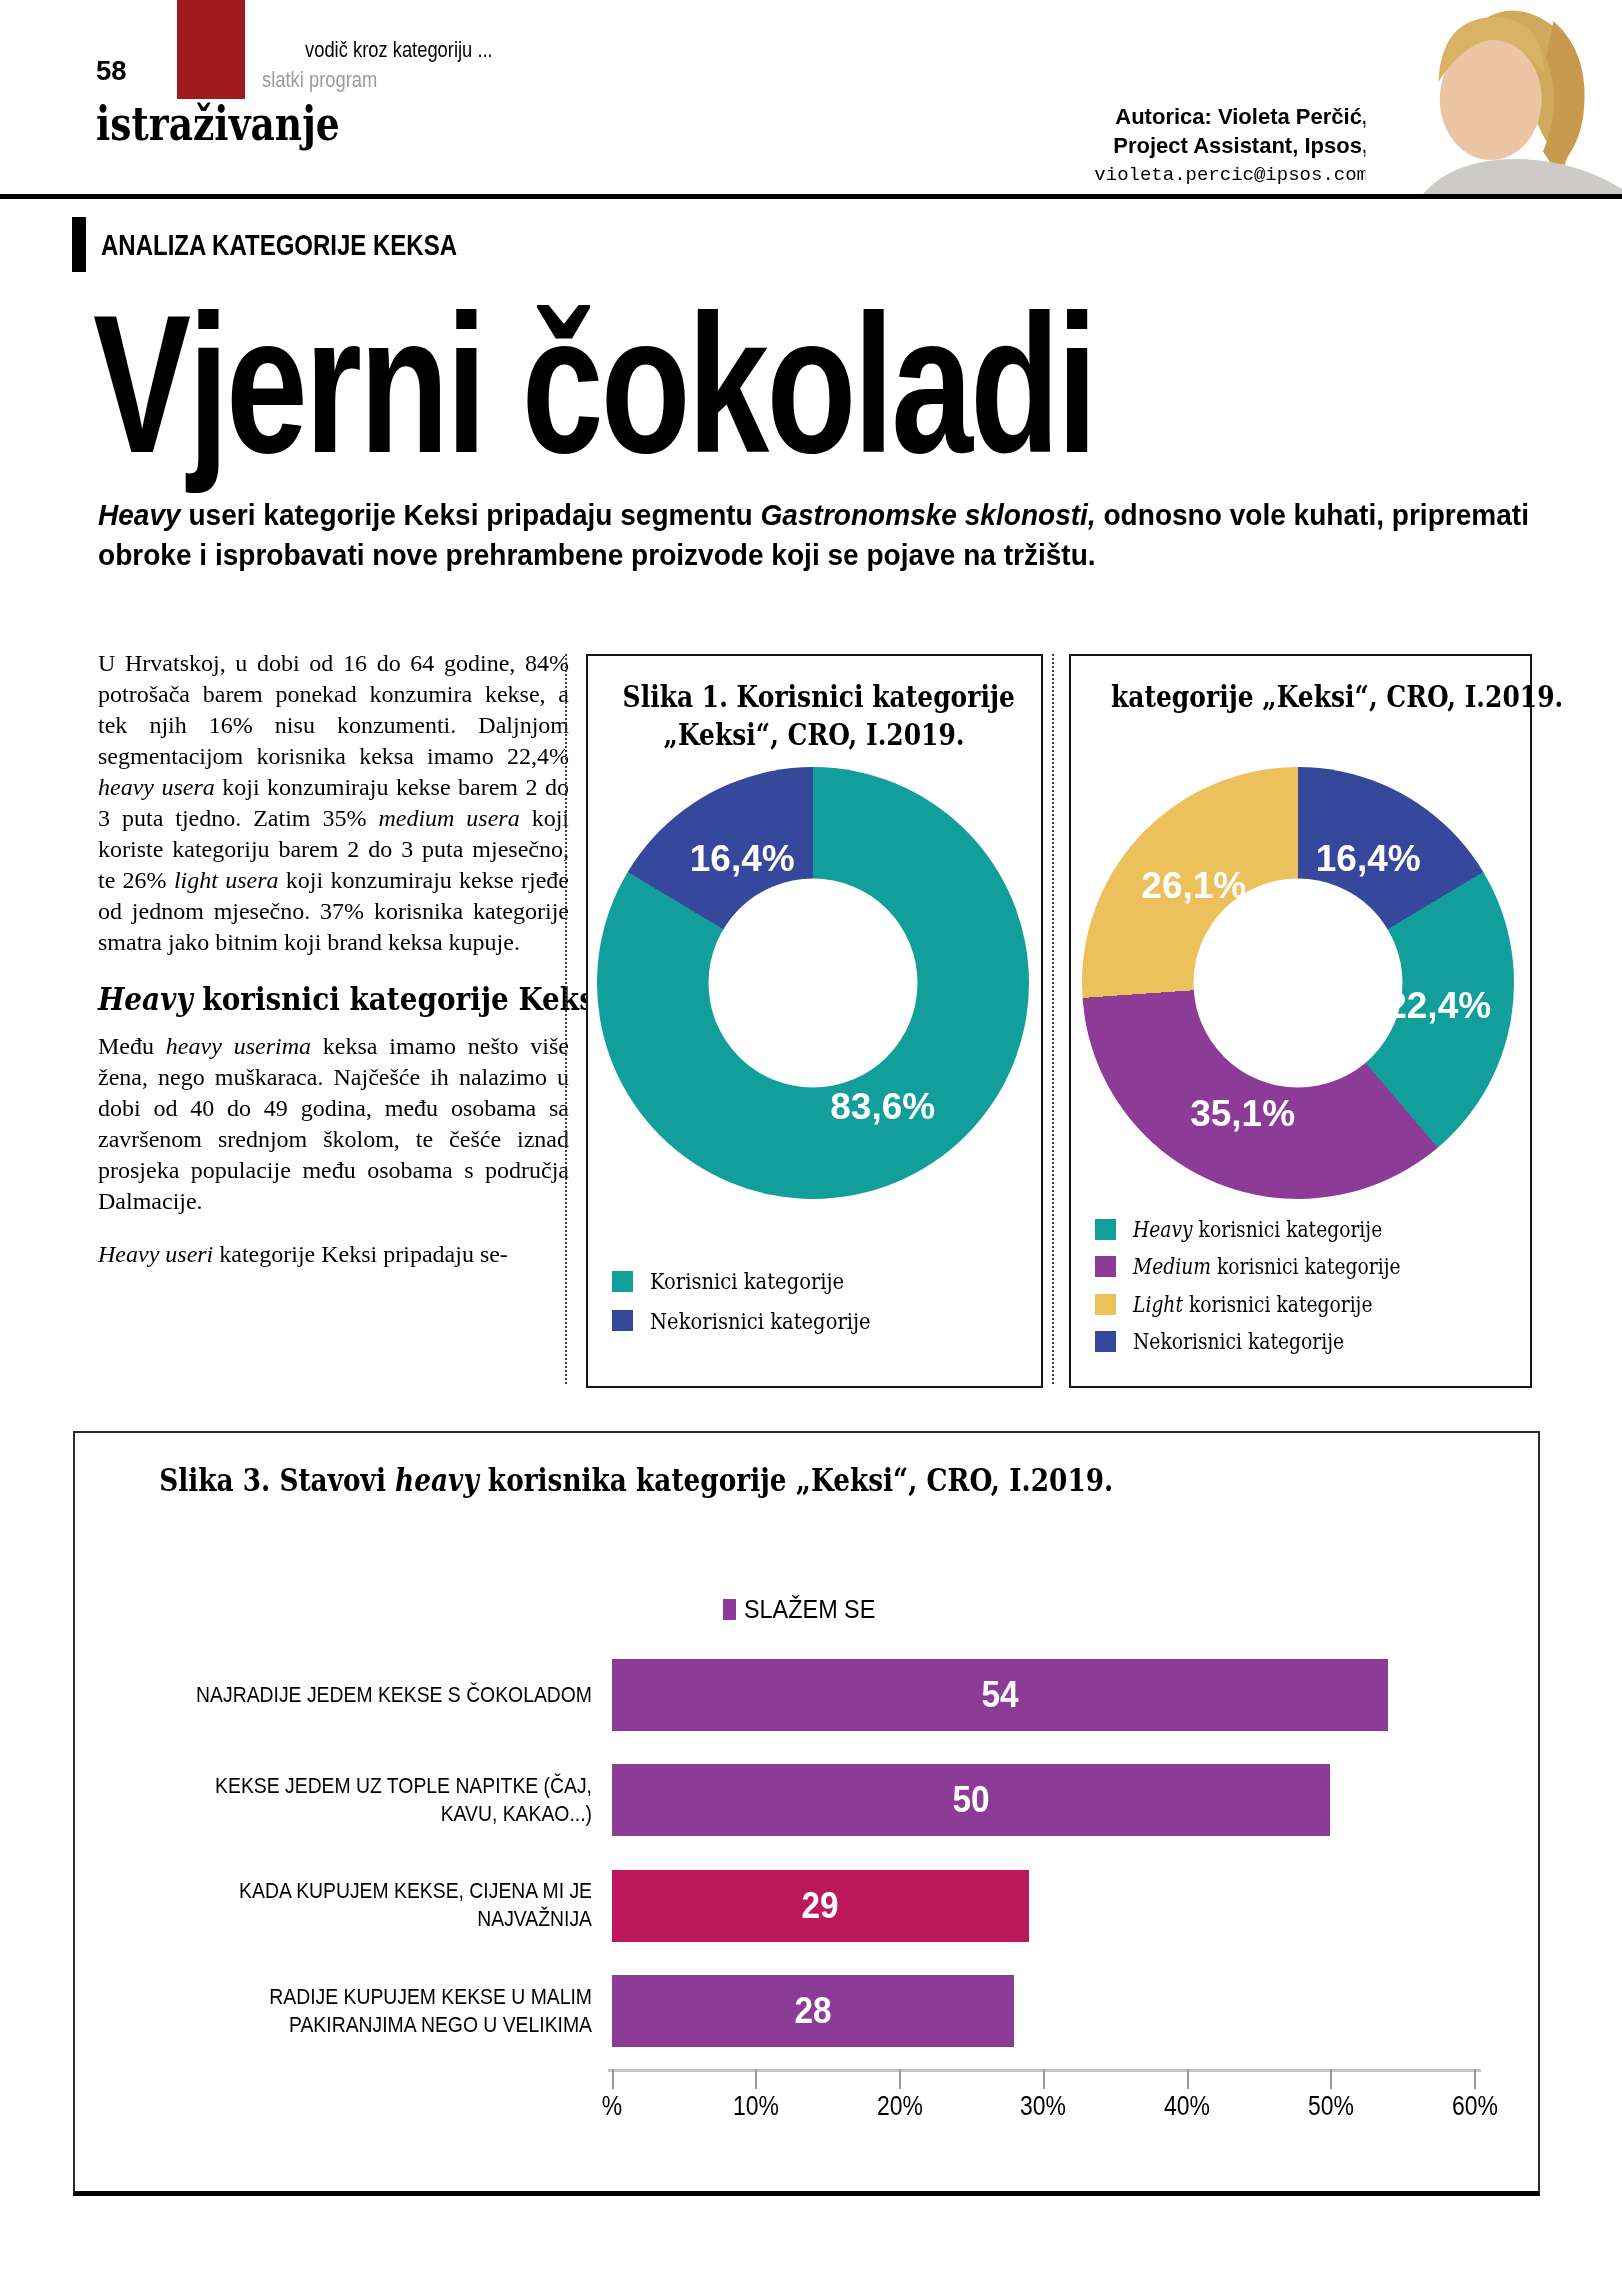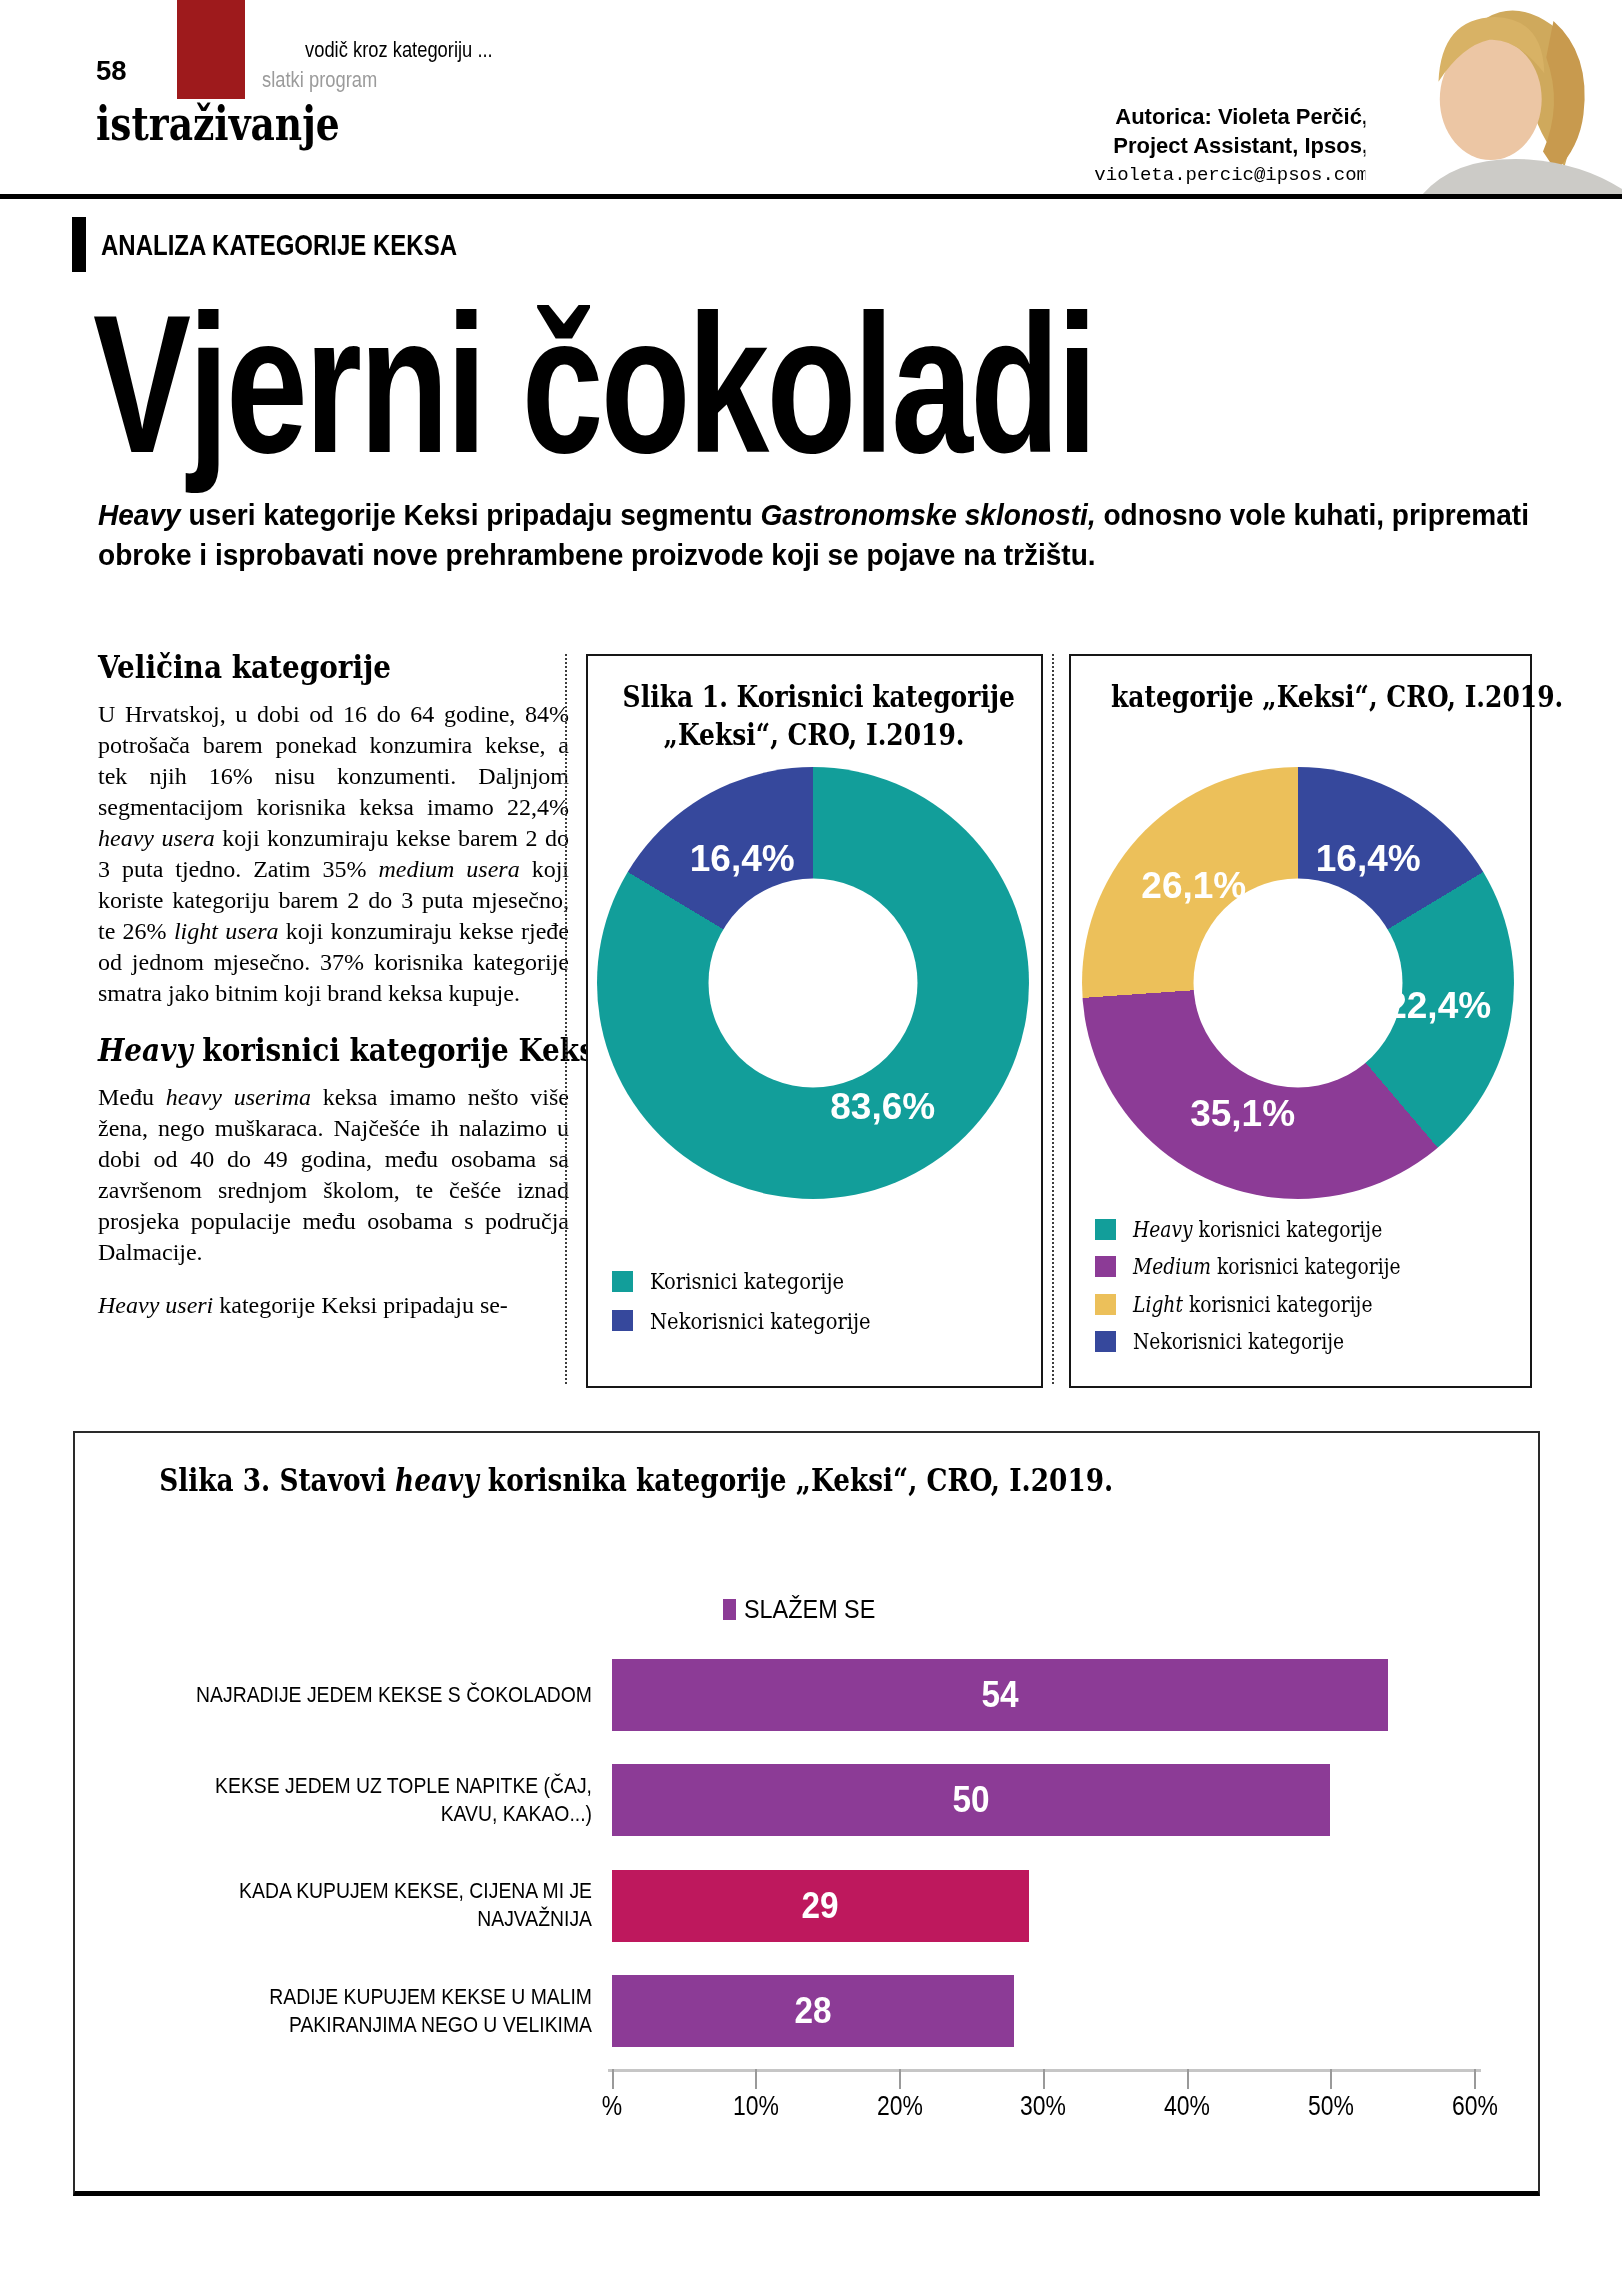--- a/index.html
+++ b/index.html
@@ -111,21 +111,20 @@
   <div class="abs" id="toprule"></div>
 
   <div class="abs" id="eyebar"></div>
   <div class="abs" id="eyebrow">
       <span class="cond">ANALIZA KATEGORIJE KEKSA</span>
     </div>
   <div class="abs" id="headline"><span class="cond">Vjerni čokoladi</span></div>
   <div class="abs" id="lead"><em>Heavy</em><span> useri kategorije Keksi pripadaju segmentu </span><em>Gastronomske sklonosti,</em><span> odnosno vole kuhati, pripremati obroke i isprobavati nove prehrambene proizvode koji se pojave na tržištu.</span></div>
 
   <div class="abs" id="leftcol">
-    <div class="sub"><span class="cond">Veličina kategorije</span></div>
     <p><span>U Hrvatskoj, u dobi od 16 do 64 godine, 84% potrošača barem ponekad konzumira kekse, a tek njih 16% nisu konzumenti. Daljnjom segmentacijom korisnika keksa imamo 22,4% </span><em>heavy usera</em><span> koji konzumiraju kekse barem 2 do 3 puta tjedno. Zatim 35% </span><em>medium usera</em><span> koji koriste kategoriju barem 2 do 3 puta mjesečno, te 26% </span><em>light usera</em><span> koji konzumiraju kekse rjeđe od jednom mjesečno. 37% korisnika kategorije smatra jako bitnim koji brand keksa kupuje.</span></p>
     <div class="sub sub2"><span class="cond"><em>Heavy</em><span> korisnici kategorije Keksi</span></span></div>
     <p><span>Među </span><em>heavy userima</em><span> keksa imamo nešto više žena, nego muškaraca. Najčešće ih nalazimo u dobi od 40 do 49 godina, među osobama sa završenom srednjom školom, te češće iznad prosjeka populacije među osobama s područja Dalmacije.</span></p>
     <p><em>Heavy useri</em><span> kategorije Keksi pripadaju se-</span></p>
   </div>
 
   <div class="abs dotv" id="dot1"></div>
   <div class="abs dotv" id="dot2"></div>
 
   <div class="abs figbox" id="box1">

